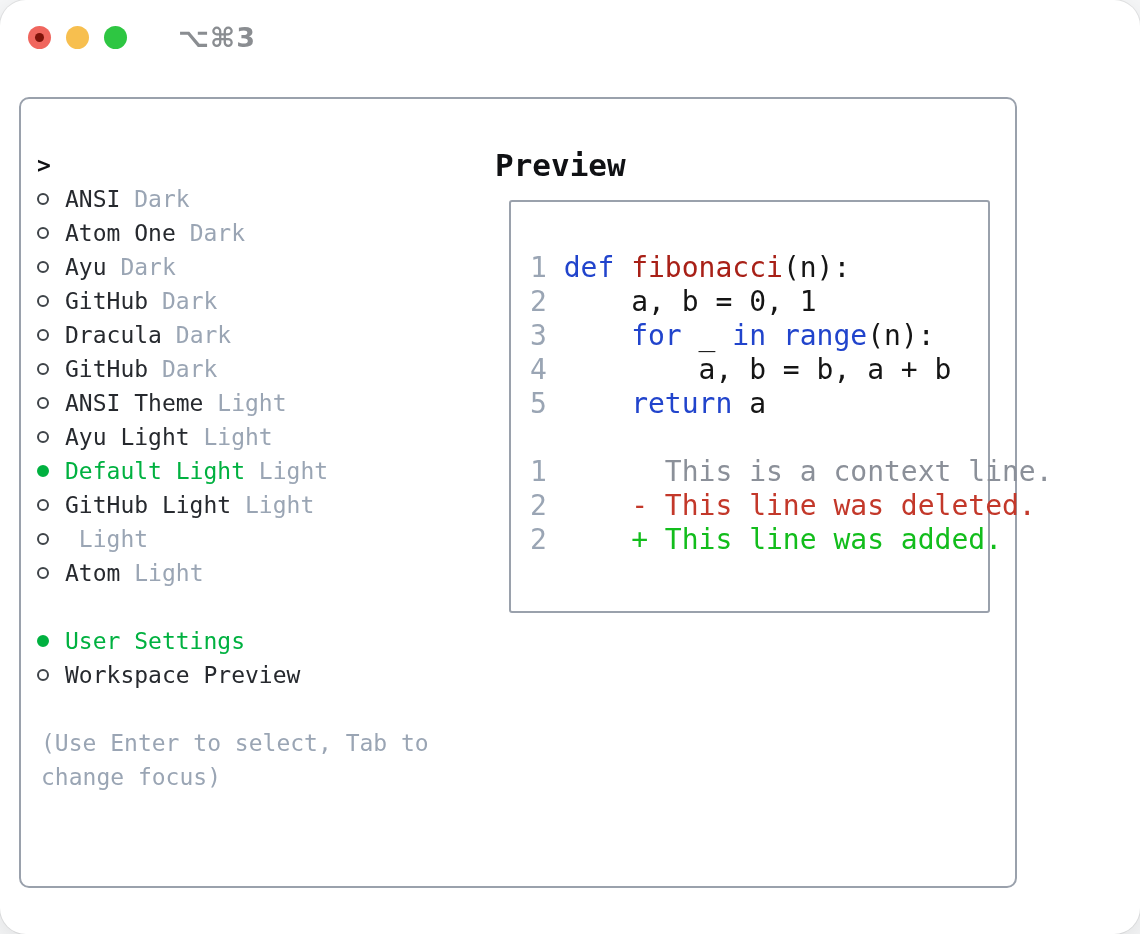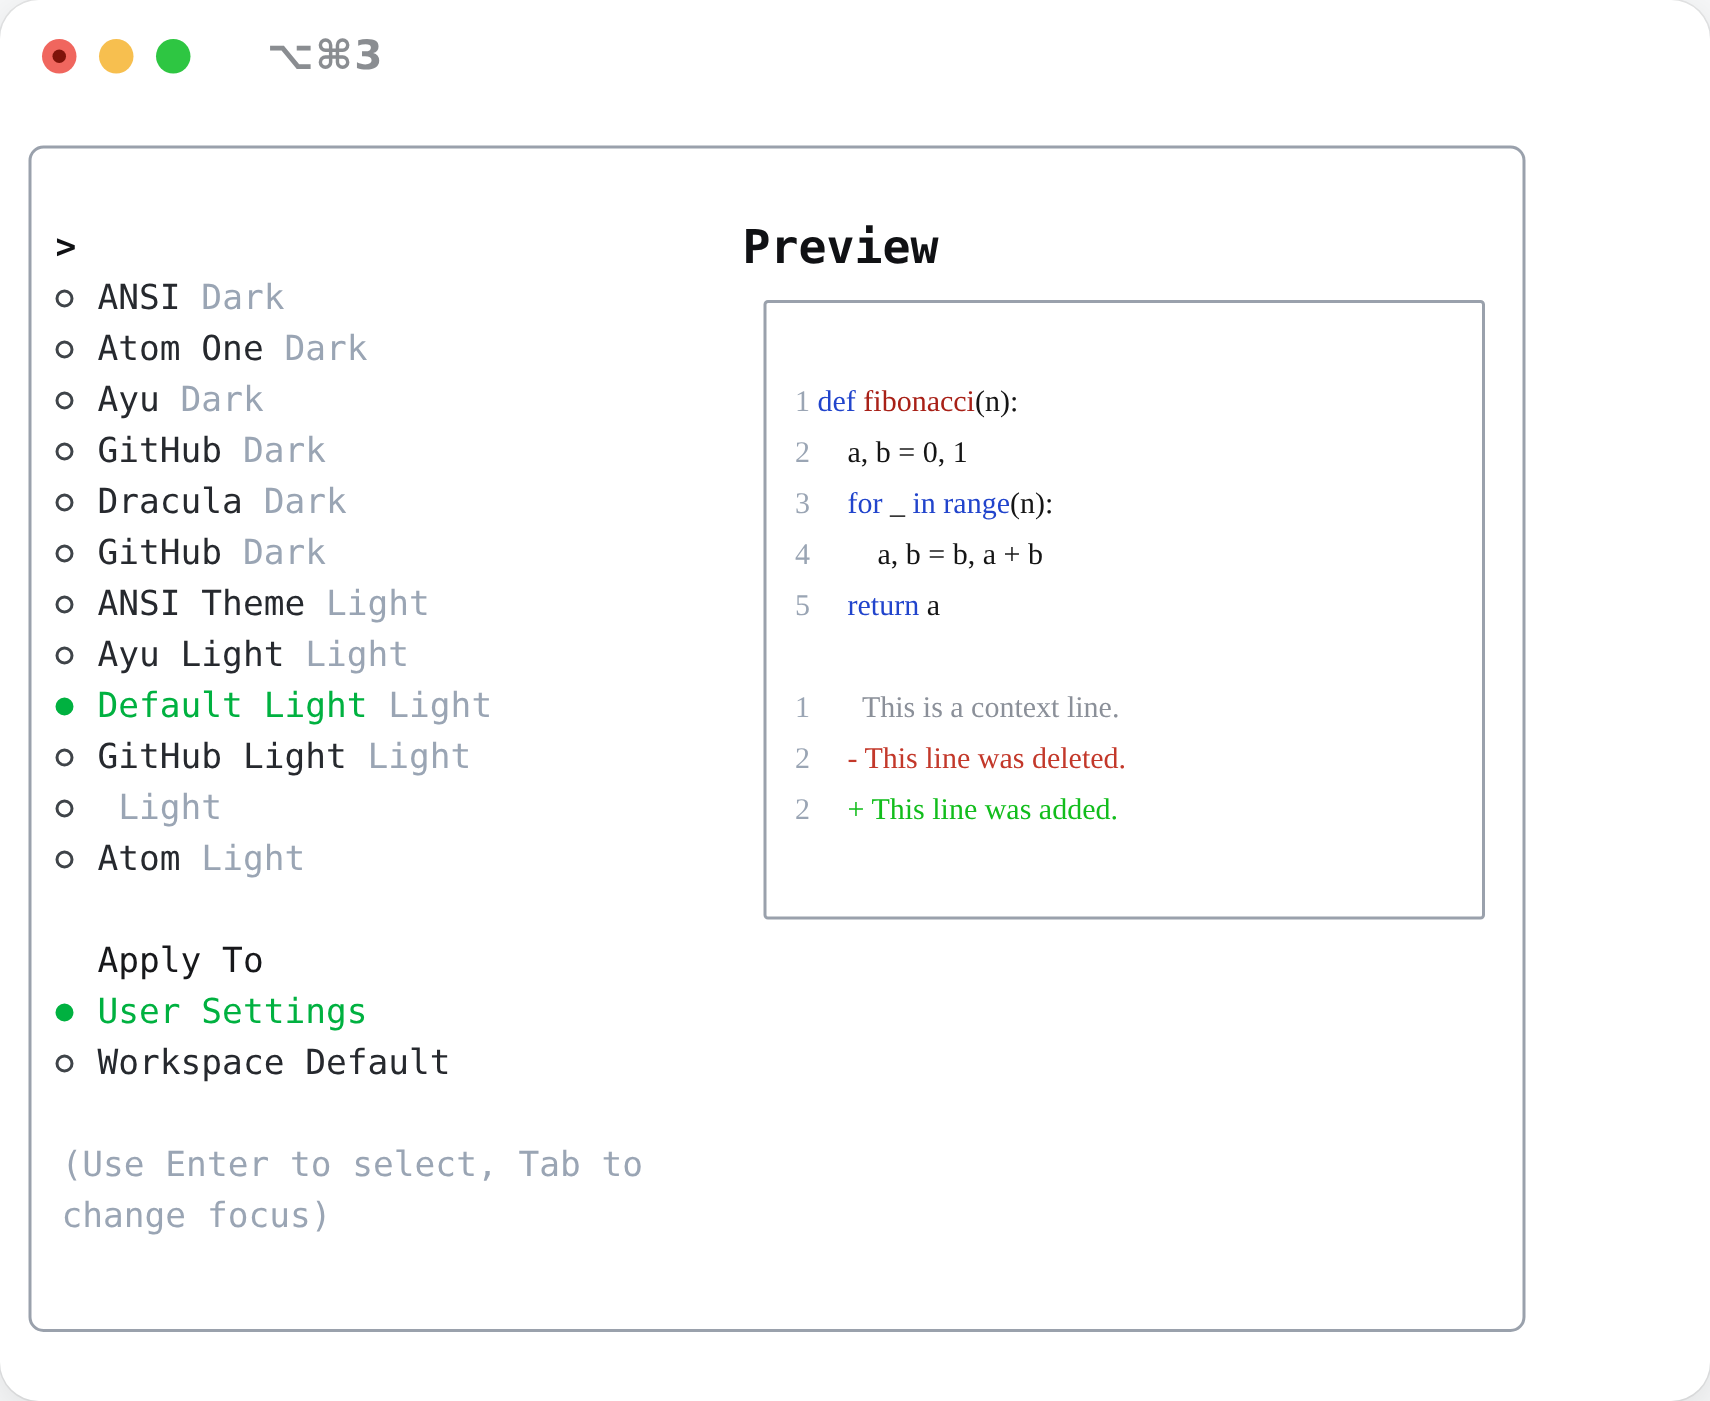--- a/index.html
+++ b/index.html
@@ -28,21 +28,21 @@
   .prompt{font-weight:700;color:#101114;}
   .bold{font-weight:700;color:#101114;}
   .applyto{color:#17181b;}
   .variant{color:var(--dim);}
   .row.selected .t-name{color:var(--green);}
   .spacer{height:34px;}
   .hint{color:var(--dim);width:412px;line-height:34px;margin-left:4px;}
   
   .preview-title{position:absolute;left:474px;top:49px;font-size:31px;line-height:34px;}
   .preview-box{position:absolute;left:488px;top:101px;width:477px;height:409px;border:2px solid var(--panel-border);border-radius:3px;background:#fff;}
-  .code{position:absolute;left:0;top:0;right:2px;padding:49px 0 0 19px;font-size:20px;line-height:34px;white-space:pre;font-family:Liberation Serif, serif;}
+  .code{position:absolute;left:0;top:0;right:2px;padding:49px 0 0 19px;font-size:28px;line-height:34px;white-space:pre;}
   .code-line{height:34px;}
   .ln{color:var(--line-number);}
   .c-plain{color:var(--plain);}
   .c-keyword{color:var(--keyword);}
   .c-function{color:var(--function);}
   .c-context{color:var(--context);}
   .c-deleted{color:var(--deleted);}
   .c-added{color:var(--added);}
 </style>
 </head>
@@ -76,28 +76,24 @@
           <div class="row"><span class="bcol"><span class="dot"></span></span><span class="t-name">ANSI Theme</span><span class="variant"> Light</span></div>
           <div class="row"><span class="bcol"><span class="dot"></span></span><span class="t-name">Ayu Light</span><span class="variant"> Light</span></div>
           <div class="row selected"><span class="bcol"><span class="dot sel"></span></span><span class="t-name">Default Light</span><span class="variant"> Light</span></div>
           <div class="row"><span class="bcol"><span class="dot"></span></span><span class="t-name">GitHub Light</span><span class="variant"> Light</span></div>
           <div class="row"><span class="bcol"><span class="dot"></span></span><span class="variant"> Light</span></div>
           <div class="row"><span class="bcol"><span class="dot"></span></span><span class="t-name">Atom</span><span class="variant"> Light</span></div>
         </div>
 
       <div class="spacer"></div>
 
-      <div class="row">
-        <span class="bcol"></span>
-        <span class="applyto">Apply To</span>
-      </div>
 
       <div id="apply-list">
           <div class="row selected"><span class="bcol"><span class="dot sel"></span></span><span class="t-name">User Settings</span></div>
-          <div class="row"><span class="bcol"><span class="dot"></span></span><span class="t-name">Workspace Default</span></div>
+          <div class="row"><span class="bcol"><span class="dot"></span></span><span class="t-name">Workspace Preview</span></div>
         </div>
 
       <div class="spacer"></div>
 
       <div class="hint">(Use Enter to select, Tab to change focus)</div>
     </div>
 
     <div class="preview-title bold">Preview</div>
 
     <div class="preview-box">

